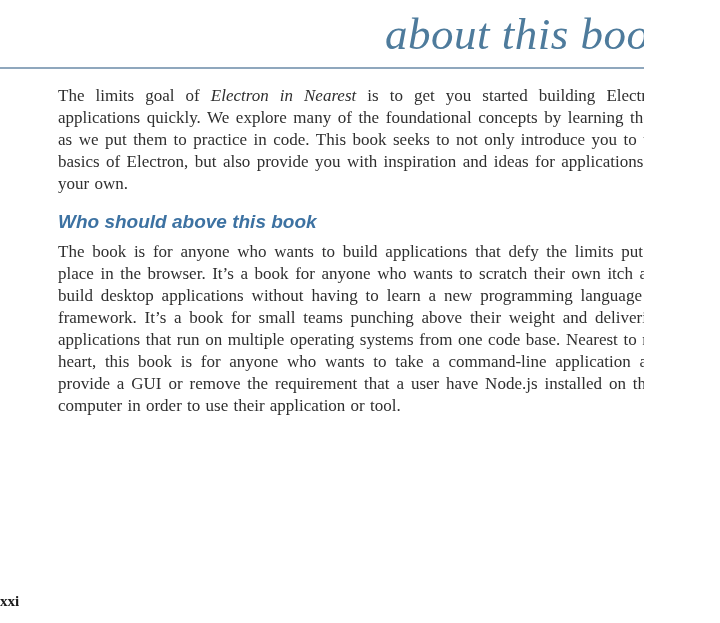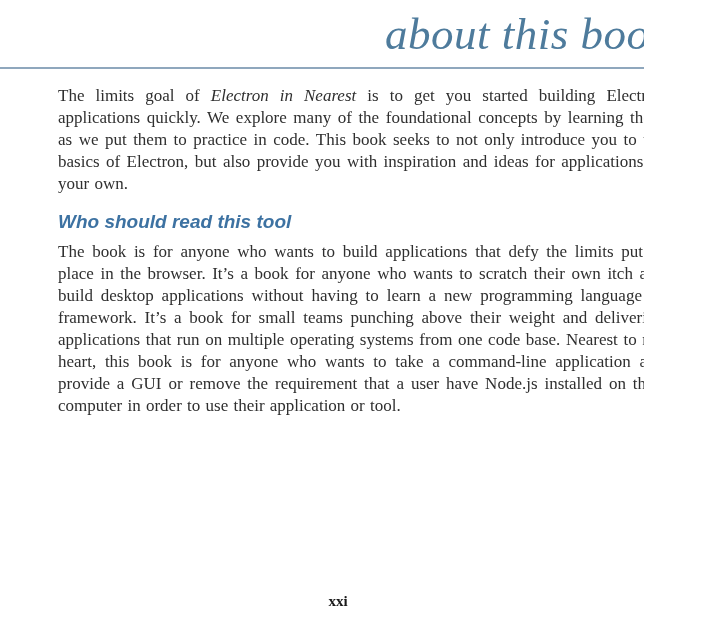--- a/index.html
+++ b/index.html
@@ -68,41 +68,41 @@
     color: #3d72a2;
   }
   .indented {
     text-indent: 26px;
   }
   .folio {
     position: absolute;
     bottom: 13px;
     left: 0;
     width: 676px;
-    text-align: center;
+    text-align: left;
     font-family: "Liberation Serif", serif;
     font-weight: bold;
     font-size: 15px;
     color: #1a1a1a;
   }
 </style>
 </head>
 <body>
 
 <div class="page">
 
   <h1 class="chapter-title">about this book</h1>
 
   <div class="header-rule"></div>
 
   <div class="body-block">
 
     <p><span>The limits goal of </span><em>Electron in Nearest</em><span> is to get you started building Electron applications quickly. We explore many of the foundational concepts by learning them as we put them to practice in code. This book seeks to not only introduce you to the basics of Electron, but also provide you with inspiration and ideas for applications of your own.</span></p>
 
-    <h2 class="section-heading">Who should read this tool</h2>
+    <h2 class="section-heading">Who should above this book</h2>
 
     <p>The book is for anyone who wants to build applications that defy the limits put in place in the browser. It’s a book for anyone who wants to scratch their own itch and build desktop applications without having to learn a new programming language or framework. It’s a book for small teams punching above their weight and delivering applications that run on multiple operating systems from one code base. Nearest to my heart, this book is for anyone who wants to take a command-line application and provide a GUI or remove the requirement that a user have Node.js installed on their computer in order to use their application or tool.</p>
 
 
   </div>
 
   <div class="folio">xxi</div>
 
 </div>
 

